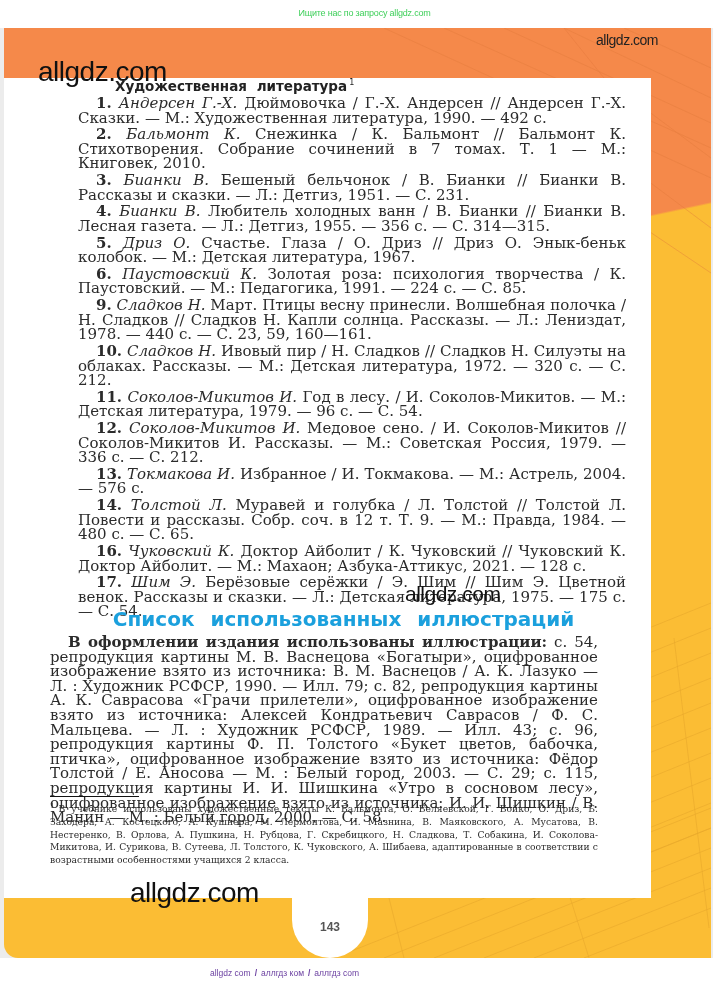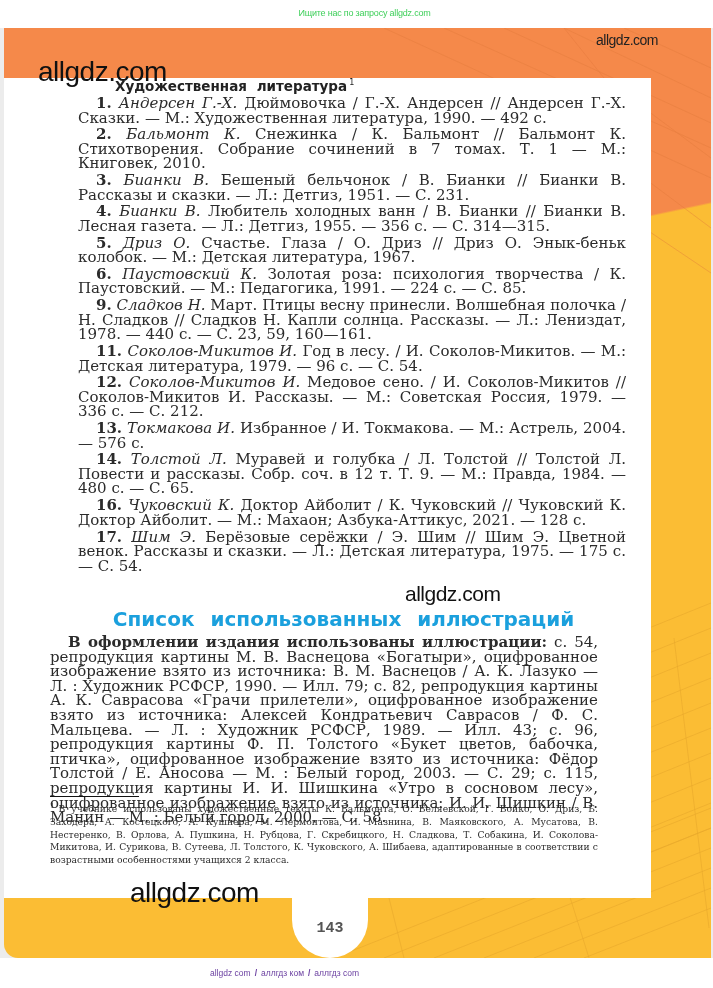--- a/index.html
+++ b/index.html
@@ -70,21 +70,21 @@
       font-size: 9.2px; line-height: 12.8px; text-align: justify; color: #2b2b2b;
     }
     .footnote sup { font-size: 7px; vertical-align: 4px; margin-right: 4px; }
 
     .page-num-circle {
       position: absolute; left: 292px; top: 862px; width: 76px; height: 68px;
       background: #fff; border-radius: 0 0 38px 38px;
     }
     .page-num {
       position: absolute; left: 292px; top: 892px; width: 76px; text-align: center;
-      font-family: Liberation Mono, monospace; font-weight: bold; font-size: 15px; color: #555;
+      font-family: Liberation Sans, sans-serif; font-weight: bold; font-size: 12px; color: #555;
     }
 
     .bottom-links {
       position: absolute; left: 0; top: 958px; width: 569px; height: 30px; text-align: center;
       font-family: "Liberation Sans", sans-serif; font-size: 8.5px; line-height: 30px; color: #6a3fa0;
     }
     .bottom-links .sep { margin: 0 4px; font-weight: bold; }
   </style>
 </head>
 <body>
@@ -142,20 +142,21 @@
 <div class="sec-title"><span>Художественная литература</span><sup>1</sup></div>
 
 <div class="refs">
   <p><span class="num">1.</span> <span class="auth">Андерсен Г.-Х.</span><span> Дюймовочка / Г.-Х. Андерсен // Андерсен Г.-Х. Сказки. — М.: Художественная литература, 1990. — 492 с.</span></p>
   <p><span class="num">2.</span> <span class="auth">Бальмонт К.</span><span> Снежинка / К. Бальмонт // Бальмонт К. Стихотворения. Собрание сочинений в 7 томах. Т. 1 — М.: Книговек, 2010.</span></p>
   <p><span class="num">3.</span> <span class="auth">Бианки В.</span><span> Бешеный бельчонок / В. Бианки // Бианки В. Рассказы и сказки. — Л.: Детгиз, 1951. — С. 231.</span></p>
   <p><span class="num">4.</span> <span class="auth">Бианки В.</span><span> Любитель холодных ванн / В. Бианки // Бианки В. Лесная газета. — Л.: Детгиз, 1955. — 356 с. — С. 314—315.</span></p>
   <p><span class="num">5.</span> <span class="auth">Дриз О.</span><span> Счастье. Глаза / О. Дриз // Дриз О. Энык-беньк колобок. — М.: Детская литература, 1967.</span></p>
   <p><span class="num">6.</span> <span class="auth">Паустовский К.</span><span> Золотая роза: психология творчества / К. Паустовский. — М.: Педагогика, 1991. — 224 с. — С. 85.</span></p>
   <p><span class="num">9.</span> <span class="auth">Сладков Н.</span><span> Март. Птицы весну принесли. Волшебная полочка / Н. Сладков // Сладков Н. Капли солнца. Рассказы. — Л.: Лениздат, 1978. — 440 с. — С. 23, 59, 160—161.</span></p>
+  <p><span class="num">10.</span> <span class="auth">Сладков Н.</span><span> Ивовый пир / Н. Сладков // Сладков Н. Силуэты на облаках. Рассказы. — М.: Детская литература, 1972. — 320 с. — С. 212.</span></p>
   <p><span class="num">11.</span> <span class="auth">Соколов-Микитов И.</span><span> Год в лесу. / И. Соколов-Микитов. — М.: Детская литература, 1979. — 96 с. — С. 54.</span></p>
   <p><span class="num">12.</span> <span class="auth">Соколов-Микитов И.</span><span> Медовое сено. / И. Соколов-Микитов // Соколов-Микитов И. Рассказы. — М.: Советская Россия, 1979. — 336 с. — С. 212.</span></p>
   <p><span class="num">13.</span> <span class="auth">Токмакова И.</span><span> Избранное / И. Токмакова. — М.: Астрель, 2004. — 576 с.</span></p>
   <p><span class="num">14.</span> <span class="auth">Толстой Л.</span><span> Муравей и голубка / Л. Толстой // Толстой Л. Повести и рассказы. Собр. соч. в 12 т. Т. 9. — М.: Правда, 1984. — 480 с. — С. 65.</span></p>
   <p><span class="num">16.</span> <span class="auth">Чуковский К.</span><span> Доктор Айболит / К. Чуковский // Чуковский К. Доктор Айболит. — М.: Махаон; Азбука-Аттикус, 2021. — 128 с.</span></p>
   <p><span class="num">17.</span> <span class="auth">Шим Э.</span><span> Берёзовые серёжки / Э. Шим // Шим Э. Цветной венок. Рассказы и сказки. — Л.: Детская литература, 1975. — 175 с. — С. 54.</span></p>
 </div>
 
 <div class="wm wm-2">allgdz.com</div>
 

